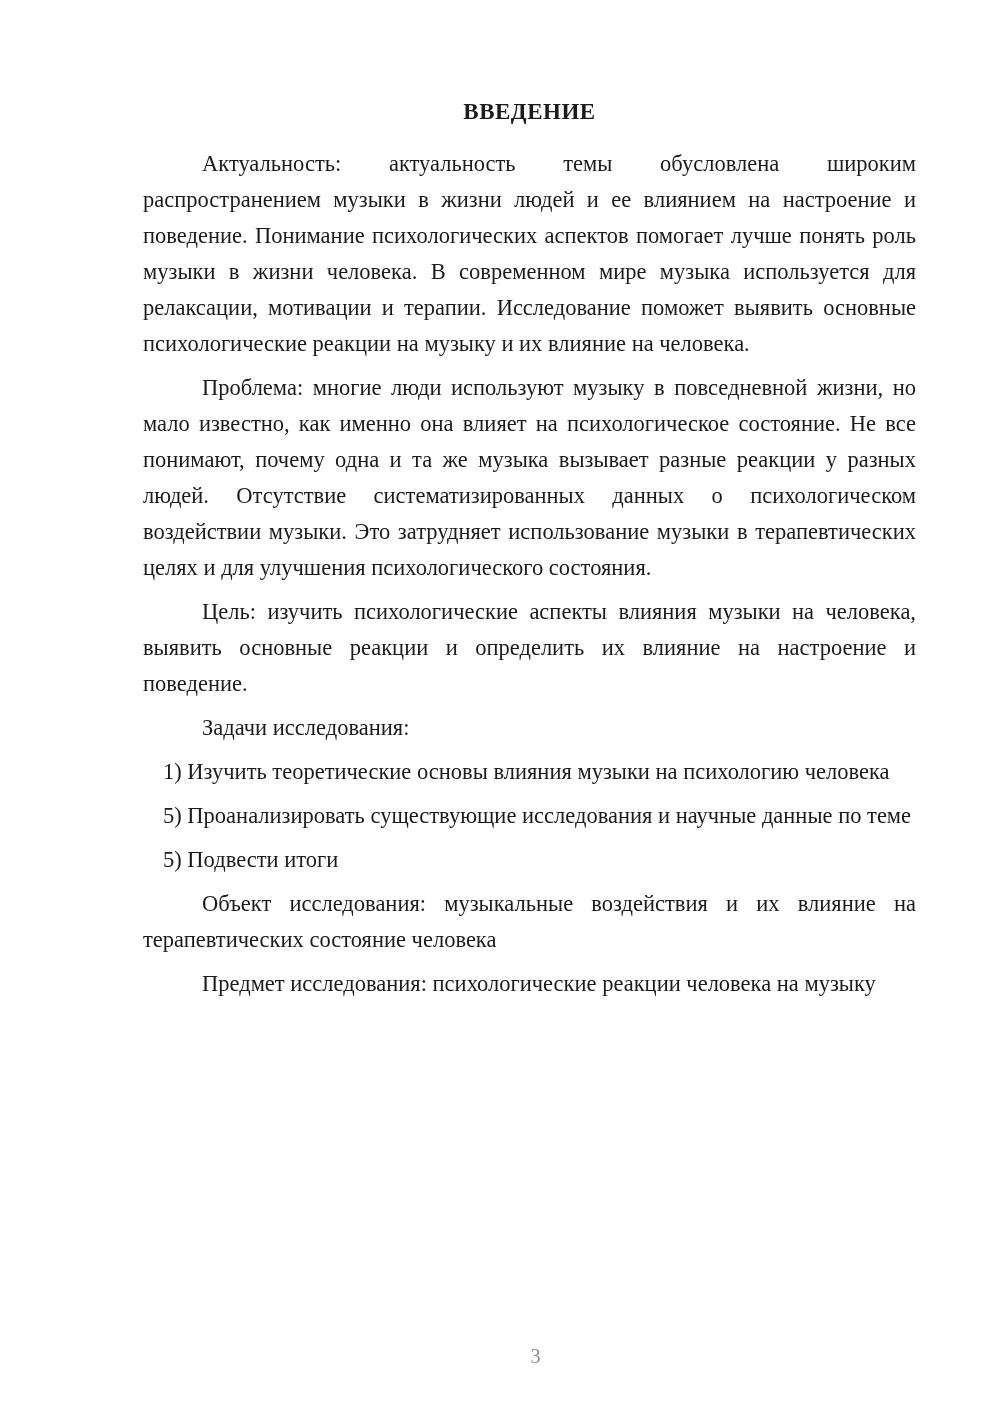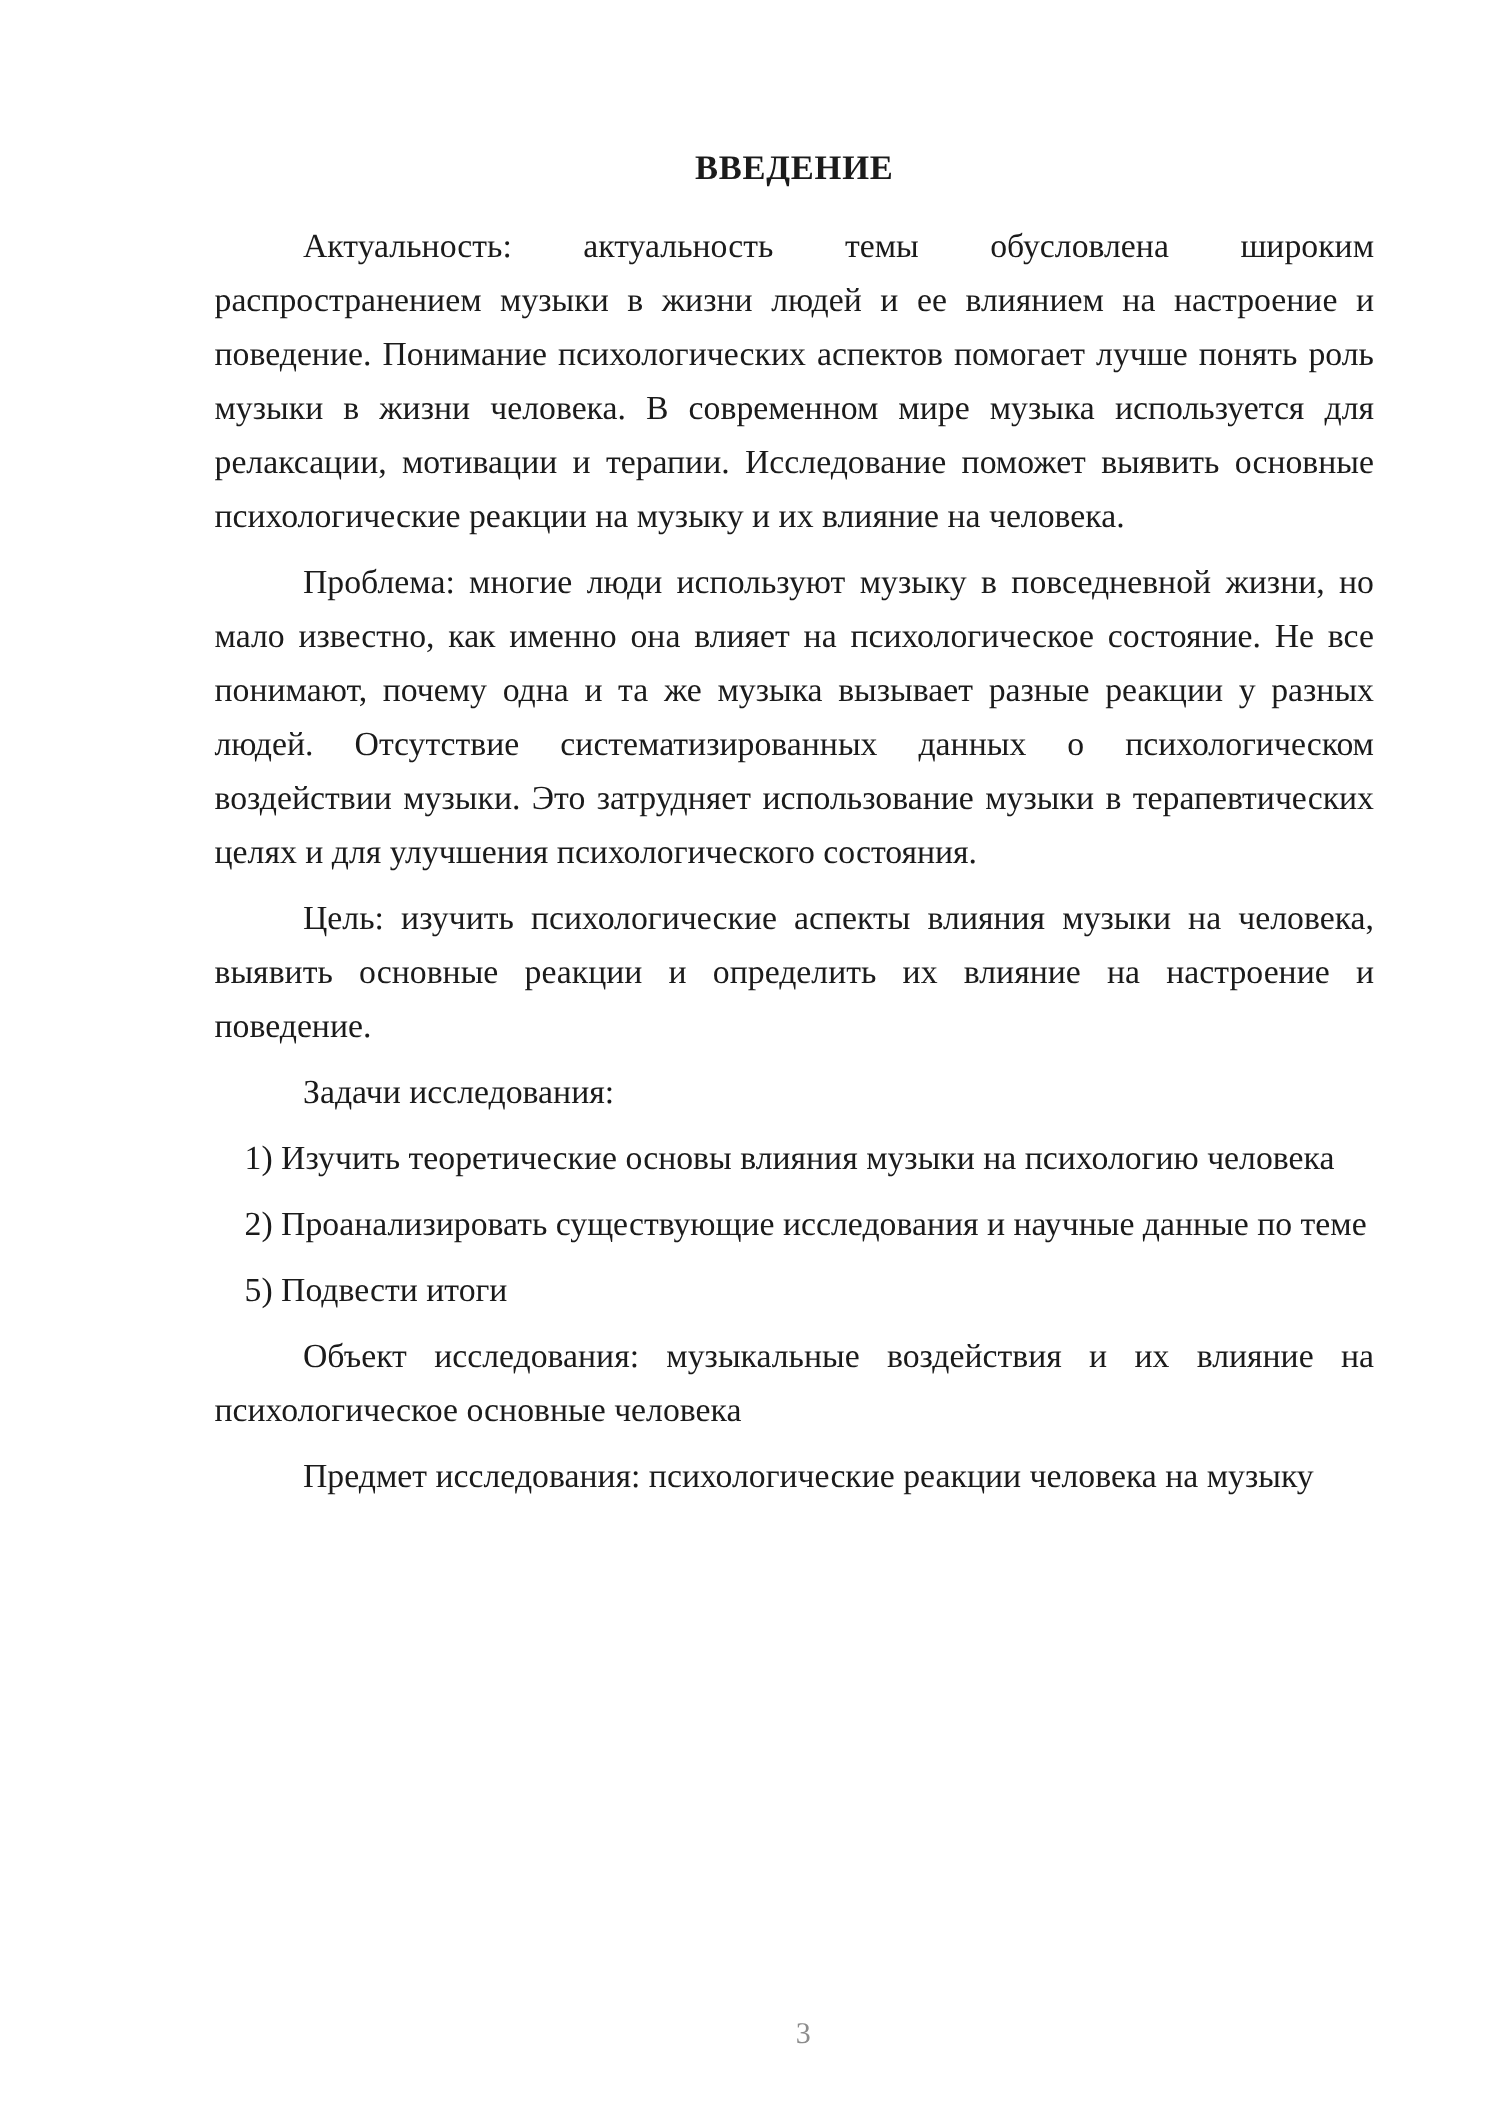--- a/index.html
+++ b/index.html
@@ -61,25 +61,25 @@
   <p class="para">Актуальность: актуальность темы обусловлена широким распространением музыки в жизни людей и ее влиянием на настроение и поведение. Понимание психологических аспектов помогает лучше понять роль музыки в жизни человека. В современном мире музыка используется для релаксации, мотивации и терапии. Исследование поможет выявить основные психологические реакции на музыку и их влияние на человека.</p>
 
   <p class="para">Проблема: многие люди используют музыку в повседневной жизни, но мало известно, как именно она влияет на психологическое состояние. Не все понимают, почему одна и та же музыка вызывает разные реакции у разных людей. Отсутствие систематизированных данных о психологическом воздействии музыки. Это затрудняет использование музыки в терапевтических целях и для улучшения психологического состояния.</p>
 
   <p class="para">Цель: изучить психологические аспекты влияния музыки на человека, выявить основные реакции и определить их влияние на настроение и поведение.</p>
 
   <p class="para">Задачи исследования:</p>
 
   <p class="list-item">1) Изучить теоретические основы влияния музыки на психологию человека</p>
 
-  <p class="list-item">2) Проанализировать существующие исследования и научные данные по теме</p>
+  <p class="list-item">5) Проанализировать существующие исследования и научные данные по теме</p>
 
 
 
   <p class="list-item">5) Подвести итоги</p>
 
-  <p class="para">Объект исследования: музыкальные воздействия и их влияние на психологическое основные человека</p>
+  <p class="para">Объект исследования: музыкальные воздействия и их влияние на терапевтических состояние человека</p>
 
   <p class="para">Предмет исследования: психологические реакции человека на музыку</p>
 
   <div class="page-number">3</div>
 
 </div>
 
 </body></html>

